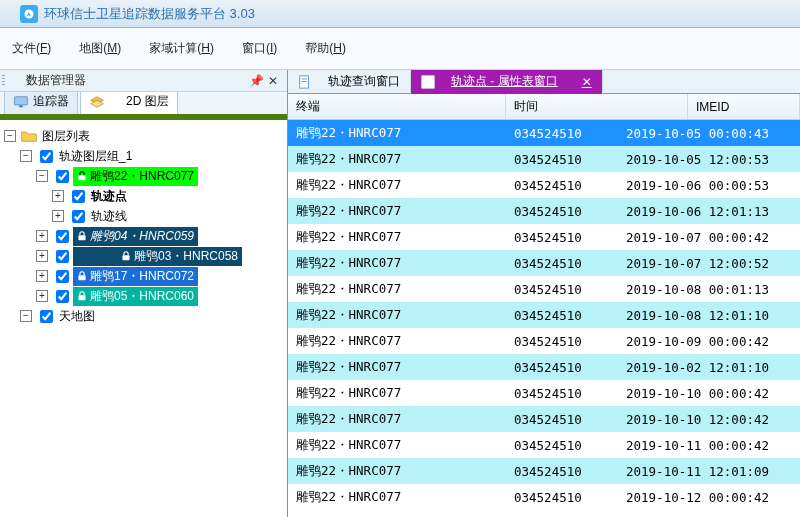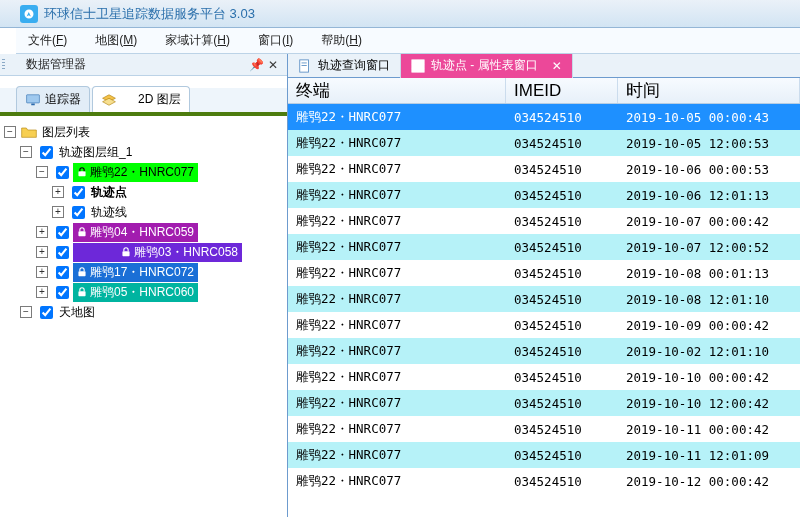--- a/index.html
+++ b/index.html
@@ -5,72 +5,72 @@
   * { box-sizing: border-box; font-family: "Microsoft YaHei", "SimSun", Arial, sans-serif; }
   body { margin:0; width:800px; height:517px; background:#fff; font-size:12px; overflow:hidden; color:#000;}
 
   
   .titlebar { height:28px; background:linear-gradient(#eaf1f8,#d2e4f3); display:flex; align-items:center; padding:0 20px; border-bottom:1px solid #94b6d6;}
   .titlebar .logo { width:18px; height:18px; background:#39adf0; border-radius:3px; display:flex; align-items:center; justify-content:center; margin-right:6px;}
   .titlebar .logo svg { width:12px; height:12px; fill:#fff;}
   .titlebar .title { flex:1; color:#2a6fab; font-size:13px;}
 
   
-  .menubar { height:26px; background:#f7fbff; display:flex; align-items:center; gap:28px; padding:0 12px; border-bottom:1px solid #bcd3e7;margin-left:16px;}
+  .menubar { height:42px; background:#f7fbff; display:flex; align-items:center; gap:28px; padding:0 12px; border-bottom:1px solid #bcd3e7;}
   .menubar span { cursor:default; color:#1f1f1f;}
   .menubar .mkey { text-decoration:underline;}
 
   
   .body { display:flex; height:calc(517px - 28px - 26px);}
   .left { width:288px; border-right:1px solid #6d9bce; display:flex; flex-direction:column;}
   .right { flex:1; display:flex; flex-direction:column;}
 
   
   .panel-head { height:22px; display:flex; align-items:center; padding:0 6px; background:#eaf2f9; border-bottom:1px solid #bcd3e7; font-size:12px; color:#1f1f1f; position:relative;}
   .panel-head .dots { position:absolute; left:2px; width:3px; height:12px; background:repeating-linear-gradient(#8aa9c6 0 1px, transparent 1px 3px);}
   .panel-head span.label { margin-left:20px; flex:1;}
   .panel-head .pin, .panel-head .x { width:16px; text-align:center; color:#3a3a3a; cursor:pointer; font-size:12px;}
 
   
-  .ltabs { height:28px; display:flex; align-items:flex-end; background:#eef5fb; gap:2px; padding:0 16px; border-bottom:4px solid #4d7c0f;margin-top:12px;}
+  .ltabs { height:28px; display:flex; align-items:flex-end; background:#eef5fb; gap:2px; padding:0 4px; border-bottom:6px solid #4d7c0f;}
   .ltab { display:flex; align-items:center; padding:4px 8px; background:#e2edf7; border:1px solid #b1c9de; border-bottom:none; border-radius:4px 4px 0 0; gap:4px; cursor:pointer;}
   .ltab.active { background:#fff; font-weight:400;gap:21px;}
   .ltab .ico { width:16px; height:14px; display:flex; align-items:center; justify-content:center;}
   .ltab .ico svg { width:14px; height:12px;}
 
   
   .tree { flex:1; background:#fff; padding:6px 4px; overflow:hidden;}
   .tr-row { display:flex; align-items:center; height:20px; white-space:nowrap;}
   .ind { display:inline-block; width:16px;}
   .exp { width:12px; height:12px; border:1px solid #7b7b7b; display:inline-flex; align-items:center; justify-content:center; margin-right:4px; font-size:10px; line-height:10px; cursor:pointer; background:#fff; color:#333;}
   .cb { width:13px; height:13px; margin-right:4px; cursor:pointer;}
   .foldico { width:18px; height:14px; display:inline-flex; align-items:center; justify-content:center; margin-right:2px;}
   .foldico svg { width:16px; height:12px;}
   .tr-label { padding:1px 2px;}
   .badge { display:inline-flex; align-items:center; padding:1px 4px; margin-left:0px; gap:3px; color:#fff; font-family:"Consolas","Courier New",monospace;}
   .badge .lock { width:10px; height:10px; fill:#fff;}
   .badge.darktext { color:#000;}
   .c-green  { background:#00ff00;}
-  .c-mag    { background:#a21caf;}
-  .c-orange { background:#6d28d9;padding-left:48px;}
+  .c-mag    { background:#0c4a6e;font-style:italic;}
+  .c-orange { background:#0c4a6e;padding-left:48px;}
   .c-blue   { background:#1a6fd6;}
   .c-teal   { background:#00b4a0;text-align:center;}
 
   
   .rtabs { height:24px; display:flex; align-items:center; background:#eaf2f9; border-bottom:1px solid #6d9bce;}
-  .rtab { display:flex; align-items:center; height:24px; gap:6px; padding:0 10px; border-right:1px solid #c7dae9; cursor:pointer;}
-  .rtab.active { background:#ec4899; color:#fff;}
+  .rtab { display:flex; align-items:center; height:24px; gap:16px; padding:0 10px; border-right:1px solid #c7dae9; cursor:pointer;}
+  .rtab.active { background:#a21caf; color:#fff;text-decoration:underline;}
   .rtab.active .rx { color:#fff;}
   .rtab .rico { width:14px; height:14px; display:inline-flex;}
   .rtab .rx { margin-left:8px; font-size:12px; color:#6a6a6a;}
 
   
   .gridwrap { flex:1; overflow:hidden; display:flex; flex-direction:column;}
   .ghead { display:flex; height:26px; background:linear-gradient(#f7fbff,#e7f0f9); border-bottom:1px solid #b7cde2;}
-  .gcol { display:flex; align-items:center; padding:0 8px; border-right:1px solid #cbdced; font-size:17px;}
+  .gcol { display:flex; align-items:center; padding:0 8px; border-right:1px solid #cbdced; font-size:12px;}
   .gbody { flex:1; overflow:hidden;}
   .grow { display:flex; height:26px; align-items:center;}
   .grow.z0 { background:#ffffff;}
   .grow.z1 { background:#b6f2f8;}
   .grow.sel { background:#1e90ff; color:#fff;}
   .gcell { padding:0 8px; font-family:"SimSun","Consolas",monospace; font-size:12.5px; overflow:hidden; white-space:nowrap;}
   .w1 { width:218px;} .w2 { width:112px;} .w3 { flex:1;}
 
 </style>
 </head>
@@ -252,22 +252,22 @@
             </svg>
           </span>
         <span>轨迹点 - 属性表窗口</span>
         <span class="rx">✕</span>
       </div>
     </div>
 
     <div class="gridwrap">
       <div class="ghead">
         <div class="gcol w1">终端</div>
+        <div class="gcol w3">时间</div>
         <div class="gcol w2">IMEID</div>
-        <div class="gcol w3">时间</div>
       </div>
       <div class="gbody" id="gbody">
           <div class="grow sel">
     <div class="gcell w1">雕鸮22・HNRC077</div>
     <div class="gcell w2">034524510</div>
     <div class="gcell w3">2019-10-05 00:00:43</div>
   </div>
           <div class="grow z1">
     <div class="gcell w1">雕鸮22・HNRC077</div>
     <div class="gcell w2">034524510</div>

